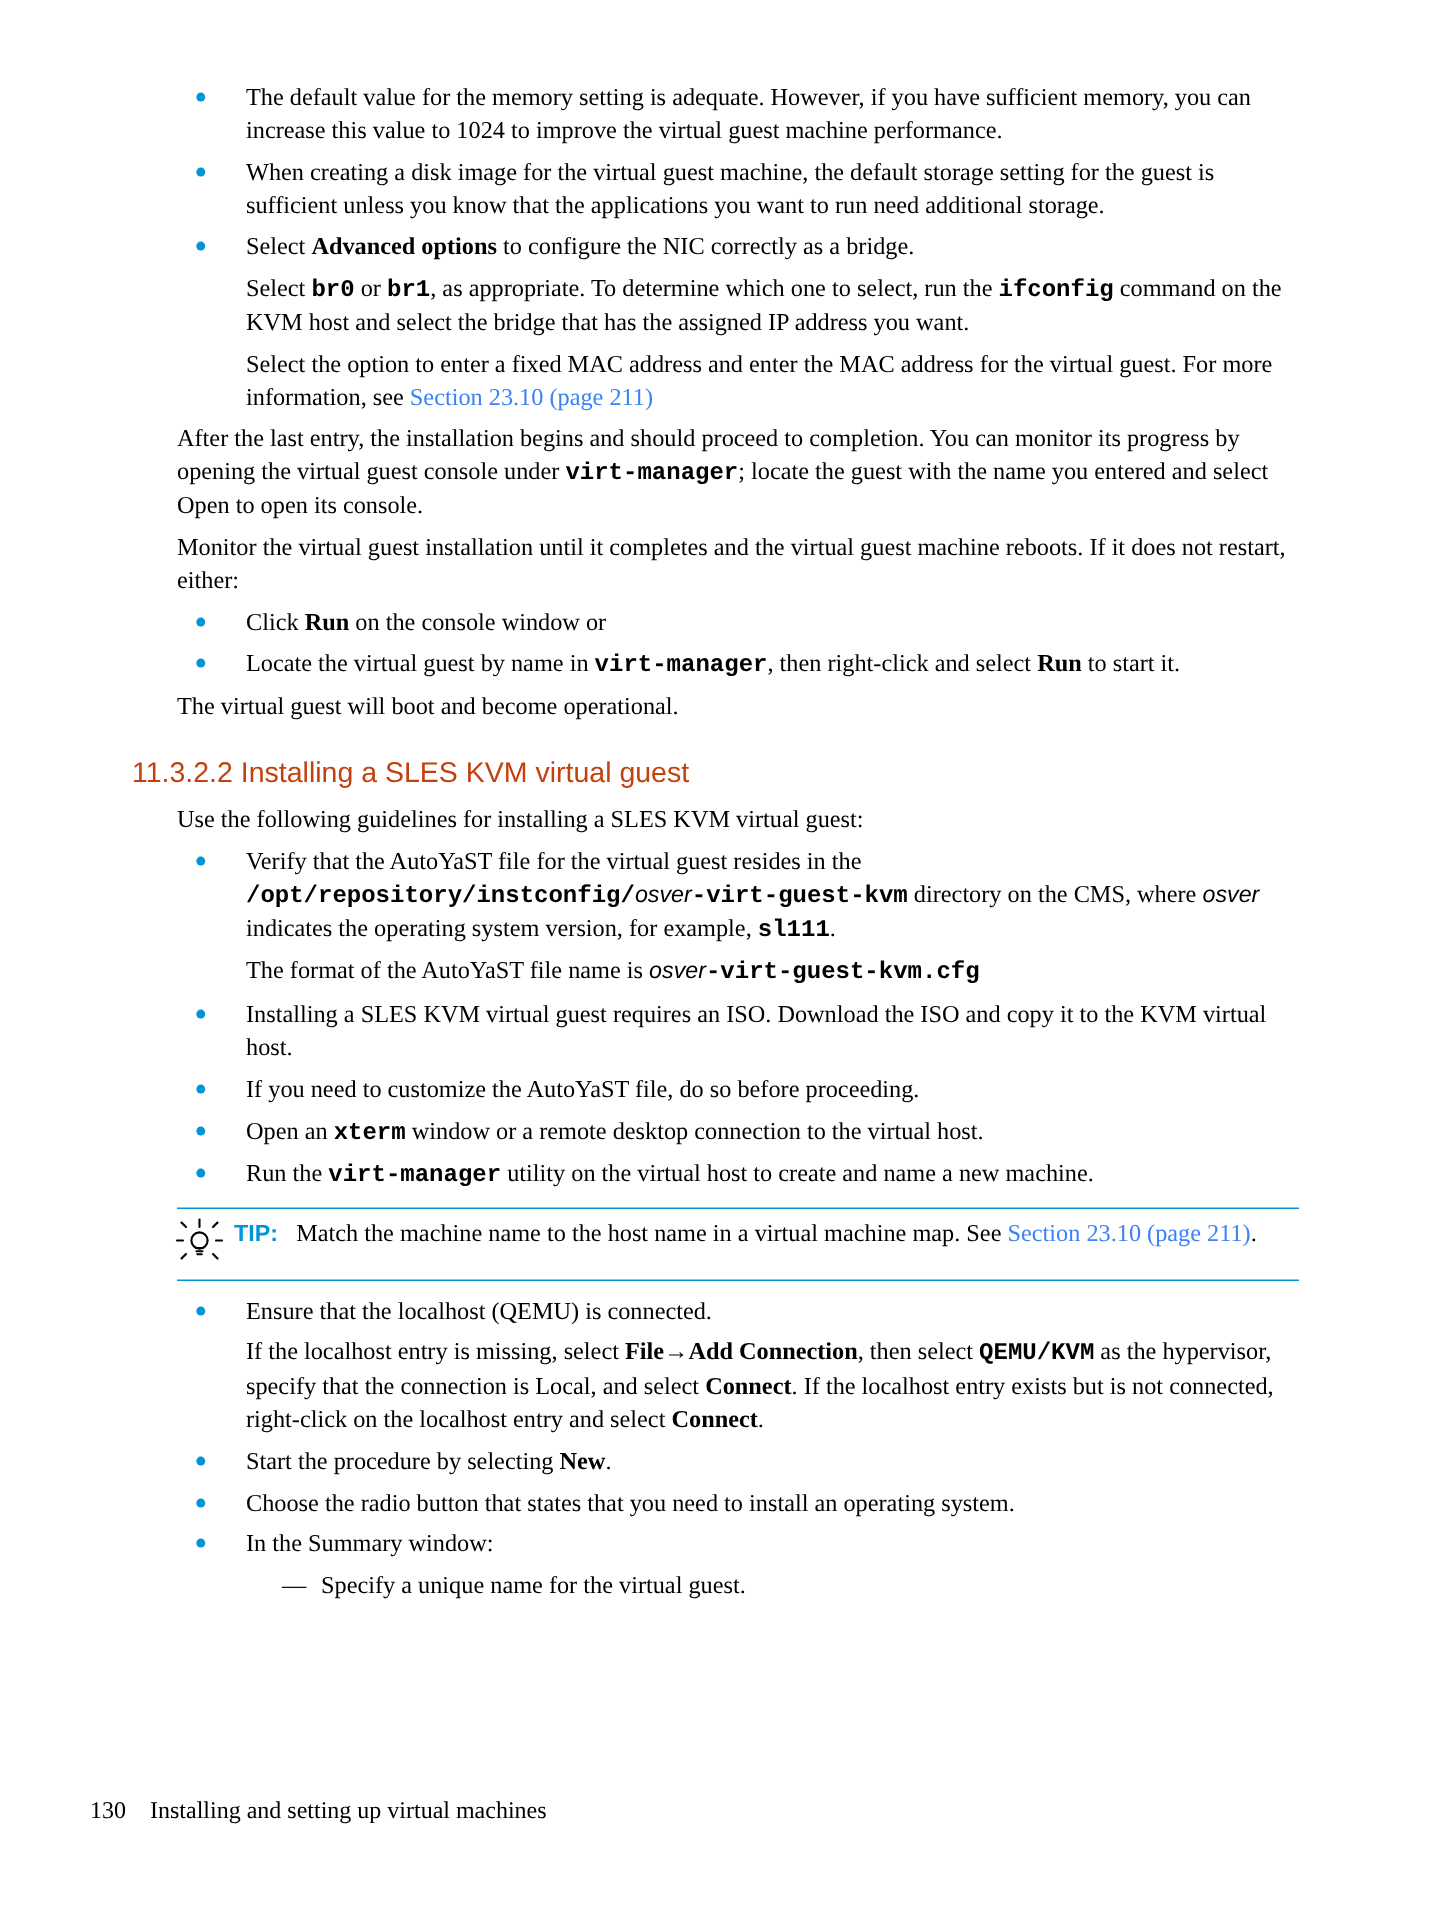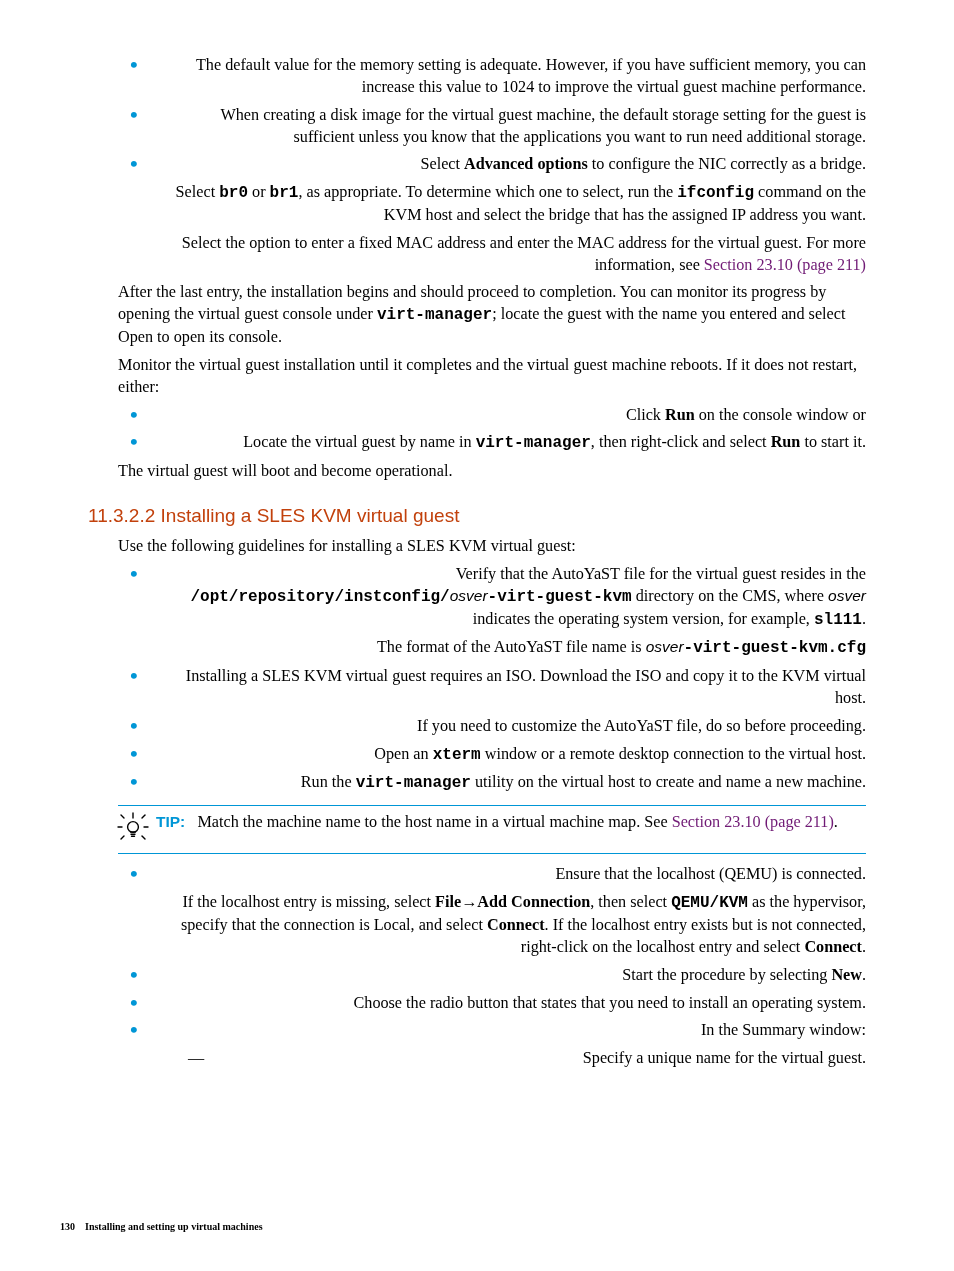--- a/index.html
+++ b/index.html
@@ -15,21 +15,20 @@
     width: 954px;
     min-height: 1271px;
     padding: 55px 88px 30px 88px;
     box-sizing: border-box;
     position: relative;
   }
   ul.bullets {
     list-style: none;
     padding: 0;
     margin: 0 0 0 42px;
-    text-align: right;
   }
   ul.bullets > li {
     position: relative;
     padding-left: 34px;
     margin-bottom: 4px;
   }
   ul.bullets > li::before {
     content: "•";
     position: absolute;
     left: 0;
@@ -52,21 +51,21 @@
     font-size: 16px;
     font-weight: bold;
   }
   .mono-italic {
     font-family: Liberation Sans, sans-serif;
     font-style: italic;
     font-size: 15.5px;
   }
   strong, .bold { font-weight: bold; }
   .link {
-    color: #701a75;
+    color: #3b82f6;
     text-decoration: none;
   }
   .heading {
     font-family: "Segoe UI", "Helvetica Neue", Arial, sans-serif;
     color: #c2410c;
     font-weight: 400;
     font-size: 19px;
     margin: 20px 0 8px 0;
   }
   .tip-box {
@@ -107,24 +106,23 @@
     padding-left: 26px;
   }
   ul.dash > li::before {
     content: "—";
     position: absolute;
     left: 0;
     top: 0;
   }
   .footer {
     position: absolute;
-    bottom: 38px;
+    bottom: 52px;
     left: 60px;
-    font-size: 10px;
-    font-weight: bold;
+    font-size: 16px;
   }
   .arrow { font-family: "Segoe UI", Arial, sans-serif; }
 </style>
 </head>
 <body>
 
 <div class="page">
 
   <ul class="bullets">
     <li>

